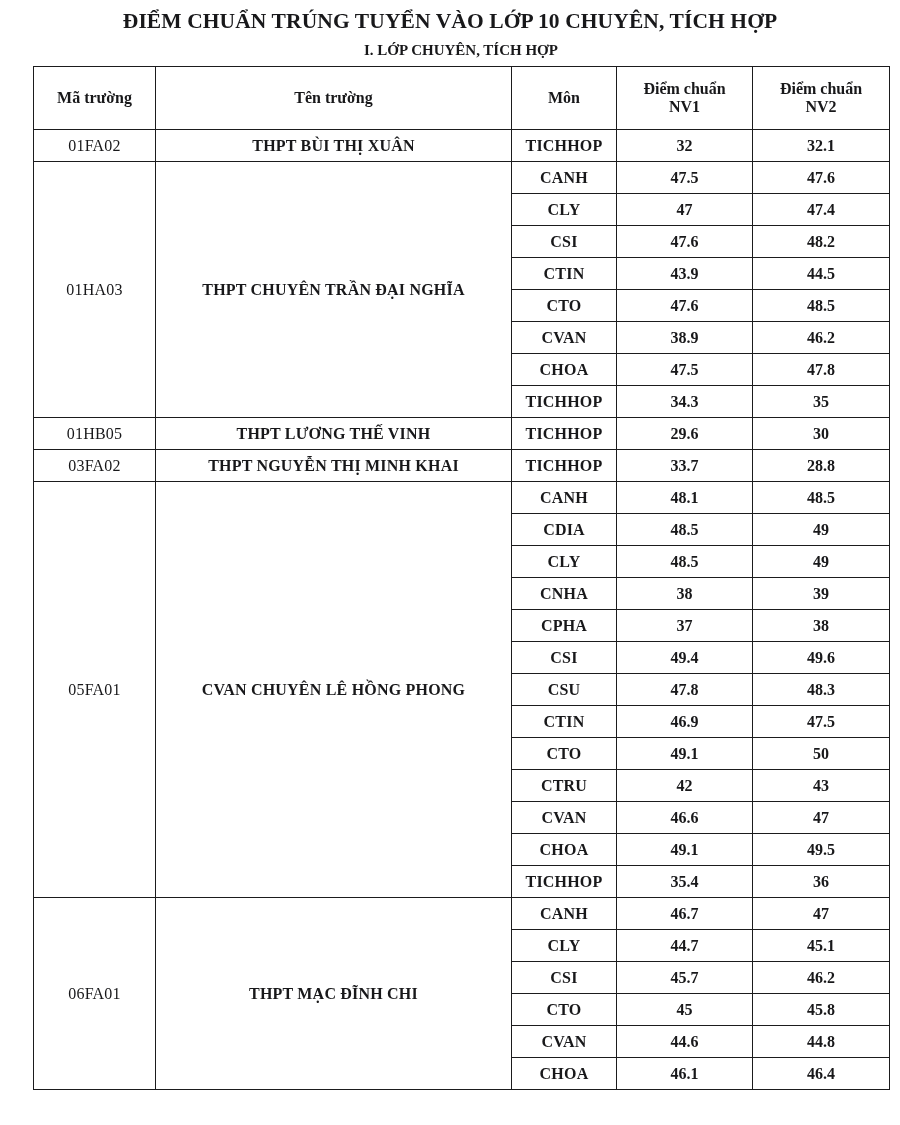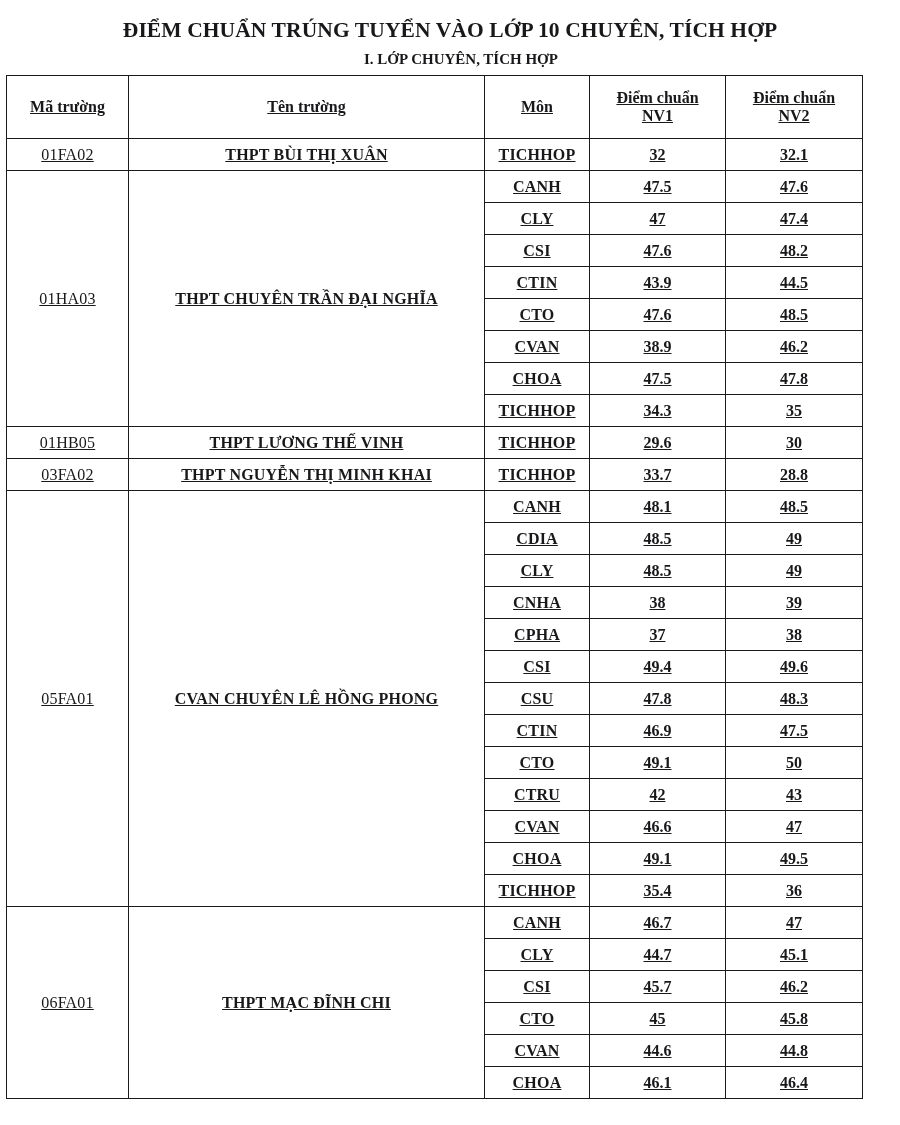--- a/index.html
+++ b/index.html
@@ -19,21 +19,21 @@
   .page {
     position: relative;
     width: 900px;
     height: 1125px;
     box-sizing: border-box;
   }
 
   
   .title-block {
     text-align: center;
-    padding-top: 18px;
+    padding-top: 9px;
   }
   .doc-title {
     font-size: 21.5px;
     font-weight: bold;
     letter-spacing: 0.1px;
     line-height: 1.18;
     white-space: nowrap;
   }
   .doc-subtitle {
     font-size: 17px;
@@ -43,23 +43,22 @@
   }
   .section-heading {
     font-size: 15px;
     font-weight: bold;
     margin: 8px 0 7px 22px;
     text-align: center;
   }
 
   
   .table-wrap {
-    margin: 0 0 0 6px;
+    margin: 0 0 0 33px;
     width: 856px;
-    text-decoration: underline;
   }
   table.scores {
     border-collapse: collapse;
     table-layout: fixed;
     width: 856px;
     background: #fff;
   }
   table.scores th,
   table.scores td {
     border: 1.6px solid #1b1b1d;

